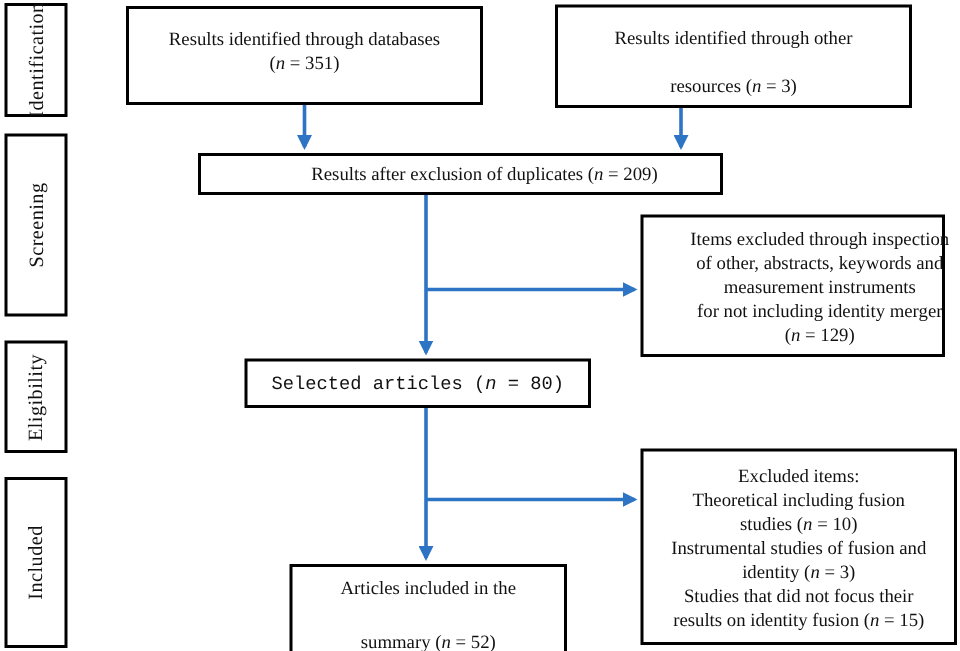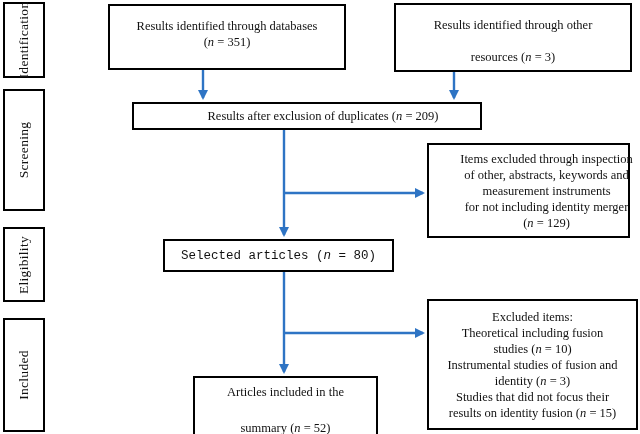--- a/index.html
+++ b/index.html
@@ -24,21 +24,21 @@
     border: 2px solid var(--border, #000000);
     display: flex;
     flex-direction: column;
     align-items: center;
     justify-content: center;
     text-align: center;
     font-size: 12.5px;
     line-height: 16px;
   }
   .box .line { white-space: nowrap; }
-  .box.toppad { justify-content: flex-start; padding-top: 12px; margin-left: 24px; }
+  .box.toppad { justify-content: flex-start; padding-top: 12px; }
   .stage {
     position: absolute;
     background: #ffffff;
     border: 2px solid var(--border, #000000);
     display: flex;
     align-items: center;
     justify-content: center;
   }
   .vtext {
     transform: rotate(-90deg);

